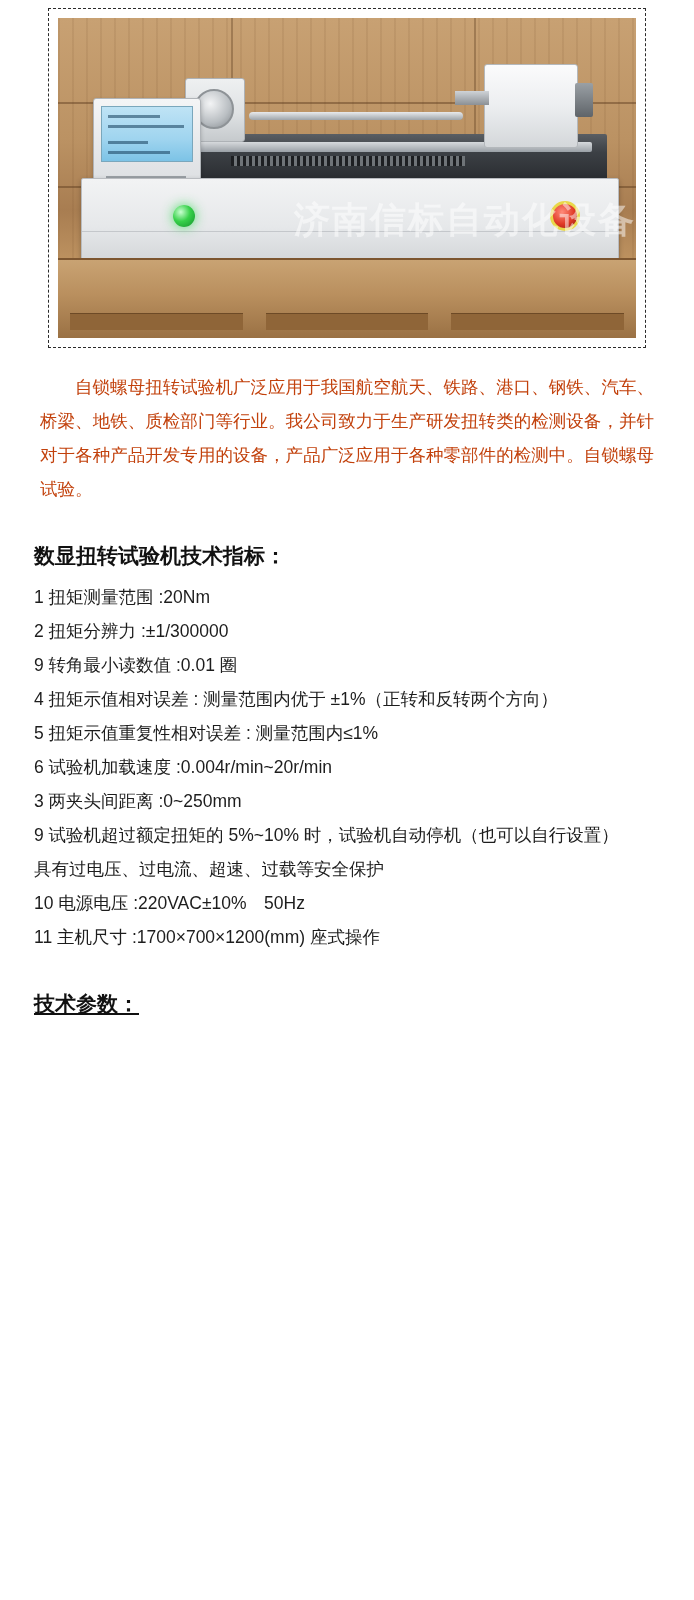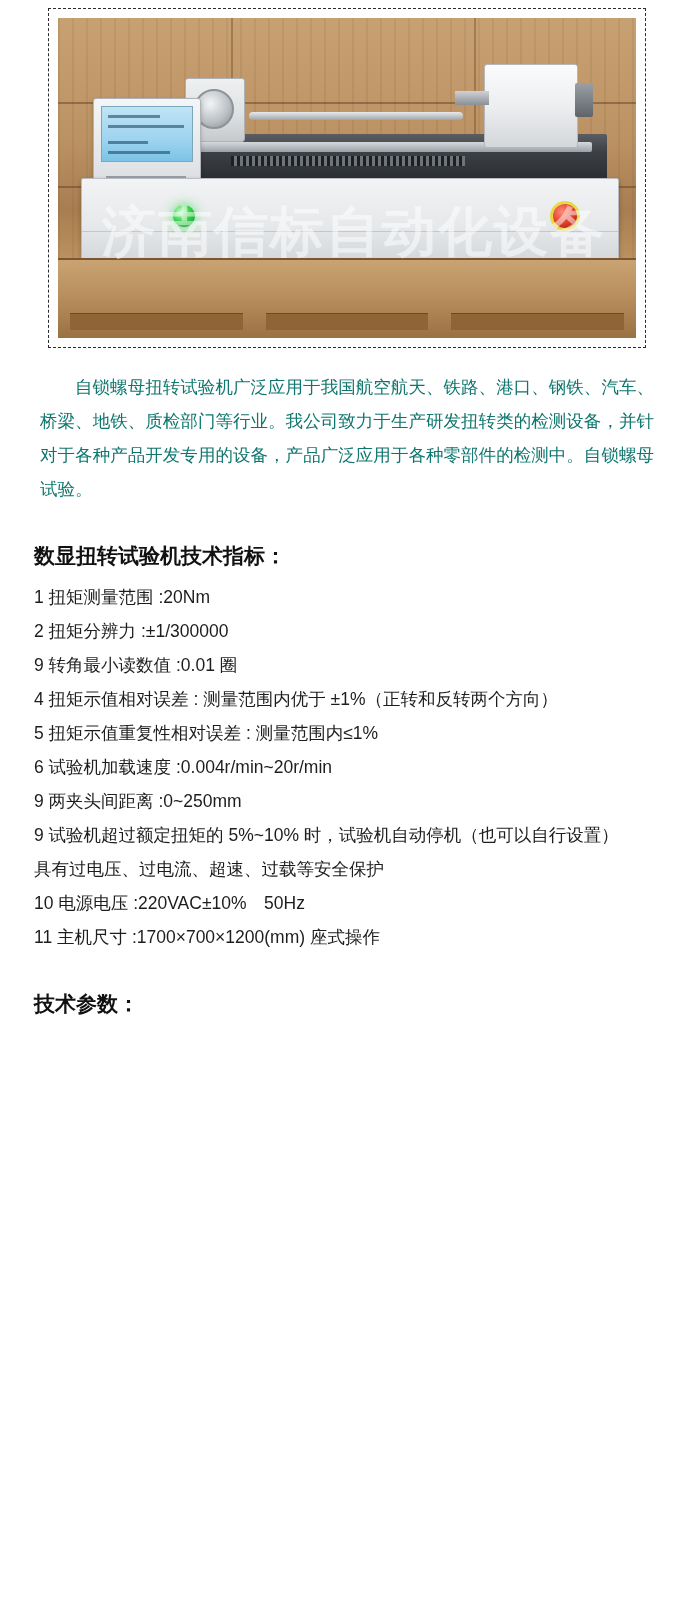--- a/index.html
+++ b/index.html
@@ -230,57 +230,57 @@
     left: 46px;
     bottom: -18px;
     width: 14px;
     height: 20px;
     background: linear-gradient(180deg,#d2d5d8,#a7abaf);
   }
   .watermark {
     position: absolute;
     left: 0; right: 0;
     top: 178px;
-    text-align: left;
-    font-size: 54px;
+    text-align: right;
+    font-size: 36px;
     font-weight: bold;
     color: rgba(255,255,255,0.50);
     letter-spacing: 2px;
     white-space: nowrap;
     pointer-events: none;
     padding-left: 44px;
   }
 
   
   .intro {
     margin: 22px 40px 0 40px;
     font-size: 17.5px;
     line-height: 34px;
     text-indent: 2em;
-    color: #0f766e;
+    color: #c2410c;
     text-align: justify;
   }
   h2.section {
     margin: 36px 34px 10px 34px;
     font-size: 21px;
     font-weight: bold;
     color: #111;
   }
   .spec-list, .param-list {
     margin: 0 34px;
     padding: 0;
     list-style: none;
   }
   .spec-list li, .param-list li {
     font-size: 17.5px;
     line-height: 34px;
     color: #1d1d1d;
   }
   .param-list li { line-height: 35px; }
-  .gap-top { margin-top: 30px; }
+  .gap-top { margin-top: 30px; text-decoration: underline; }
 </style>
 </head>
 <body>
 
 <div class="page">
 
   <div class="photo-frame">
     <div class="photo">
       <div class="ply"></div>
       <div class="ply-seam" style="top:84px;"></div>
@@ -334,21 +334,21 @@
   <p class="intro">自锁螺母扭转试验机广泛应用于我国航空航天、铁路、港口、钢铁、汽车、桥梁、地铁、质检部门等行业。我公司致力于生产研发扭转类的检测设备，并针对于各种产品开发专用的设备，产品广泛应用于各种零部件的检测中。自锁螺母试验。</p>
 
   <h2 class="section">数显扭转试验机技术指标：</h2>
   <ul class="spec-list">
     <li>1 扭矩测量范围 :20Nm</li>
     <li>2 扭矩分辨力 :±1/300000</li>
     <li>9 转角最小读数值 :0.01 圈</li>
     <li>4 扭矩示值相对误差 : 测量范围内优于 ±1%（正转和反转两个方向）</li>
     <li>5 扭矩示值重复性相对误差 : 测量范围内≤1%</li>
     <li>6 试验机加载速度 :0.004r/min~20r/min</li>
-    <li>9 两夹头间距离 :0~250mm</li>
+    <li>3 两夹头间距离 :0~250mm</li>
     <li>9 试验机超过额定扭矩的 5%~10% 时，试验机自动停机（也可以自行设置）</li>
     <li>具有过电压、过电流、超速、过载等安全保护</li>
     <li>10 电源电压 :220VAC±10%　50Hz</li>
     <li>11 主机尺寸 :1700×700×1200(mm) 座式操作</li>
   </ul>
 
   <h2 class="section gap-top">技术参数：</h2>
 
 </div>
 

